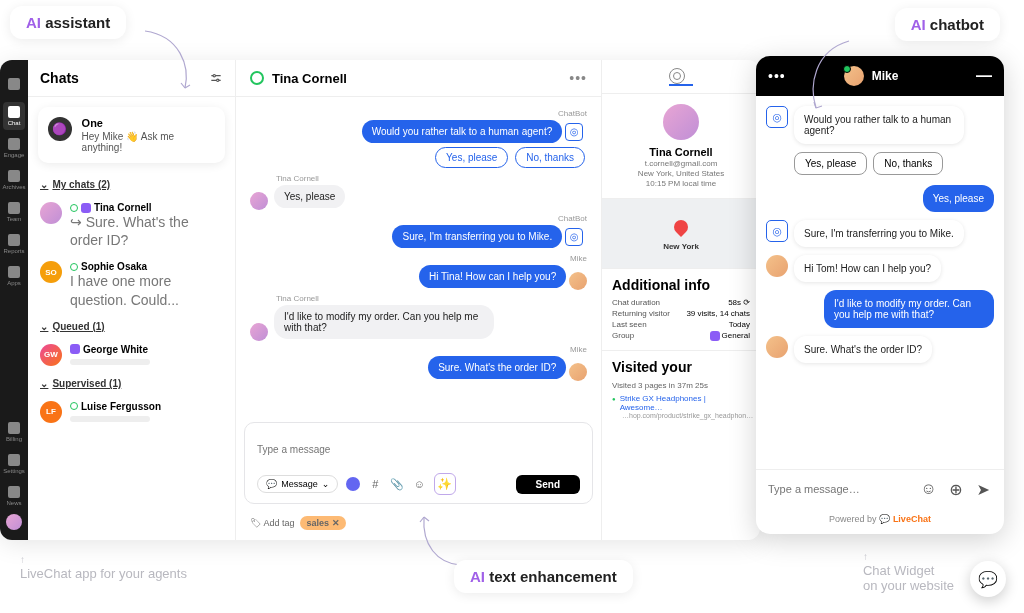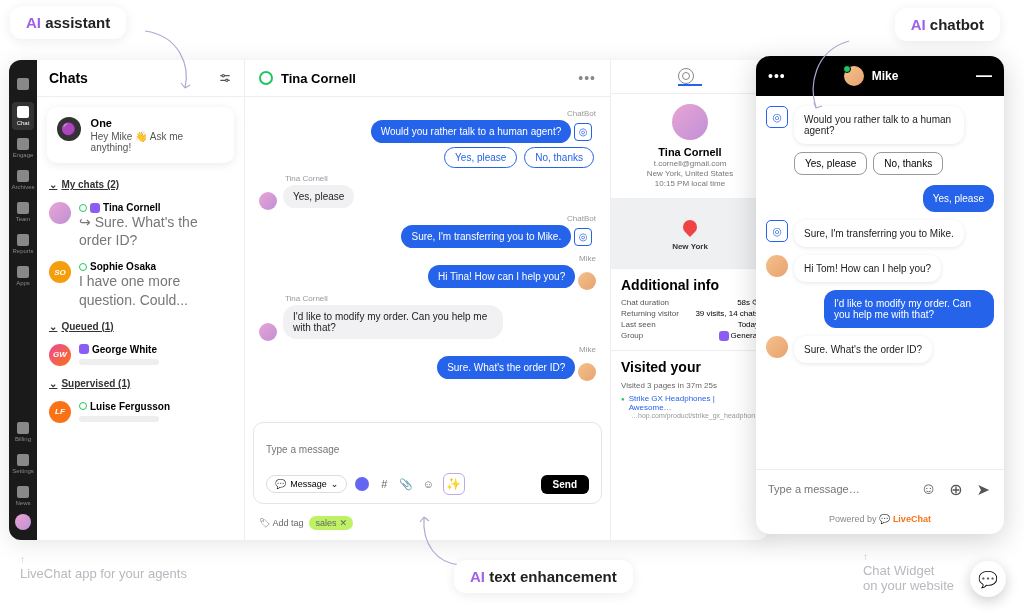--- a/index.html
+++ b/index.html
@@ -4,21 +4,21 @@
 <style>
   * { box-sizing: border-box; margin: 0; padding: 0; font-family: -apple-system, BlinkMacSystemFont, "Segoe UI", Arial, sans-serif; }
   body { background: #fff; width: 1024px; height: 613px; position: relative; overflow: hidden; }
 
   
   .label-pill { position: absolute; background: #fff; border-radius: 12px; box-shadow: 0 2px 12px rgba(0,0,0,0.08); padding: 8px 16px; font-size: 15px; font-weight: 600; color: #222; z-index: 50; }
   .label-pill .ai { color: #a060e8; font-weight: 600; }
   .arrow { position: absolute; z-index: 49; pointer-events: none; }
 
   
-  .agent-app { position: absolute; left: 0; top: 60px; width: 760px; height: 480px; background: #fff; border-radius: 12px; box-shadow: 0 4px 24px rgba(0,0,0,0.1); display: flex; overflow: hidden; margin-left: 9px; }
+  .agent-app { position: absolute; left: 0; top: 60px; width: 760px; height: 480px; background: #fff; border-radius: 12px; box-shadow: 0 4px 24px rgba(0,0,0,0.1); display: flex; overflow: hidden; }
 
   .nav-rail { width: 28px; background: #1a1a1a; display: flex; flex-direction: column; align-items: center; padding-top: 10px; }
   .nav-rail .nav-item { width: 22px; height: 28px; display: flex; flex-direction: column; align-items: center; justify-content: center; color: #888; font-size: 6px; margin-bottom: 4px; gap: 2px; }
   .nav-rail .nav-item.active { background: #333; border-radius: 4px; color: #fff; }
   .nav-rail .nav-ico { width: 12px; height: 12px; background: #888; border-radius: 2px; }
   .nav-rail .nav-item.active .nav-ico { background: #fff; }
   .nav-rail .spacer { flex: 1; }
   .nav-rail .avatar-bottom { width: 16px; height: 16px; border-radius: 50%; background: linear-gradient(135deg,#e8a5d4,#c08fd6); margin-bottom: 10px; }
 
   .chats-col { width: 208px; border-right: 1px solid #eee; display: flex; flex-direction: column; }
@@ -28,21 +28,21 @@
 
   .one-card { margin: 10px; padding: 10px; border-radius: 10px; box-shadow: 0 2px 10px rgba(0,0,0,0.08); display: flex; gap: 10px; align-items: flex-start; }
   .one-avatar { width: 24px; height: 24px; border-radius: 50%; background: #333; display: flex; align-items: center; justify-content: center; font-size: 12px; }
   .one-card .text { font-size: 10px; color: #555; }
   .one-card .name { font-size: 11px; font-weight: 700; color: #000; margin-bottom: 2px; }
 
   .group-hdr { padding: 6px 12px; font-size: 10px; font-weight: 700; color: #333; display: flex; align-items: center; gap: 4px; text-decoration: underline; }
   .group-hdr::before { content: "⌄"; font-size: 10px; }
 
   .chat-row { padding: 6px 12px; display: flex; align-items: flex-start; gap: 8px; }
-  .chat-avatar { width: 22px; height: 22px; border-radius: 50%; background: #ddd; flex-shrink: 0; position: relative; font-style: italic; }
+  .chat-avatar { width: 22px; height: 22px; border-radius: 50%; background: #ddd; flex-shrink: 0; position: relative; }
   .chat-row .meta { font-size: 14px; color: #777; line-height: 1.3; }
   .chat-row .nm { font-size: 10px; font-weight: 600; color: #000; display: flex; align-items: center; gap: 3px; }
   .badge-ico { width: 8px; height: 8px; border-radius: 50%; display: inline-block; }
   .msg-ico-purple { width: 10px; height: 10px; background: #8b5cf6; border-radius: 3px; display: inline-block; }
   .av-so { background: #f59e0b; color: #fff; font-size: 8px; display: flex; align-items: center; justify-content: center; font-weight: 600; }
   .av-gw { background: linear-gradient(135deg,#ec4899,#f97316); color: #fff; font-size: 8px; display: flex; align-items: center; justify-content: center; font-weight: 600; }
   .av-lf { background: #f97316; color: #fff; font-size: 8px; display: flex; align-items: center; justify-content: center; font-weight: 600; }
 
   .conv-col { flex: 1; display: flex; flex-direction: column; border-right: 1px solid #eee; }
   .conv-hdr { display: flex; align-items: center; padding: 10px 14px; border-bottom: 1px solid #eee; gap: 8px; }
@@ -63,23 +63,23 @@
   .mini-av { width: 18px; height: 18px; border-radius: 50%; background: linear-gradient(135deg,#e8a5d4,#c08fd6); }
   .mini-av-m { width: 18px; height: 18px; border-radius: 50%; background: linear-gradient(135deg,#f4c18a,#e8a270); }
 
   .composer { border-top: 1px solid #eee; padding: 8px 12px; margin: 8px; border: 1px solid #e5e5e8; border-radius: 10px; }
   .composer-input { width: 100%; border: none; outline: none; font-size: 10px; color: #999; height: 36px; }
   .composer-tools { display: flex; align-items: center; gap: 8px; margin-top: 6px; }
   .msg-btn { display: flex; align-items: center; gap: 4px; font-size: 9px; border: 1px solid #ddd; border-radius: 14px; padding: 3px 8px; }
   .tool-ico { width: 14px; height: 14px; color: #666; display: inline-flex; align-items: center; justify-content: center; font-size: 11px; }
   .voice-ico { width: 14px; height: 14px; border-radius: 50%; background: #6366f1; }
   .wand-box { width: 22px; height: 22px; border: 1px solid #c0a8ea; border-radius: 6px; display: inline-flex; align-items: center; justify-content: center; color: #7c3aed; font-size: 12px; }
-  .send-btn { margin-left: auto; background: #000; color: #fff; font-size: 10px; font-weight: 600; padding: 4px 12px; border-radius: 6px; }
+  .send-btn { margin-left: auto; background: #000; color: #fff; font-size: 10px; font-weight: 600; padding: 4px 20px; border-radius: 6px; }
   .tag-row { display: flex; align-items: center; gap: 6px; padding: 4px 14px 10px; font-size: 9px; color: #666; }
-  .tag-pill { background: #bef264; padding: 2px 6px; border-radius: 10px; display: inline-flex; align-items: center; gap: 3px; }
+  .tag-pill { background: #fdba74; padding: 2px 6px; border-radius: 10px; display: inline-flex; align-items: center; gap: 3px; font-weight: bold; }
 
   .details-col { width: 158px; font-size: 9px; color: #555; overflow: hidden; }
   .details-hdr { display: flex; justify-content: center; padding: 8px; border-bottom: 1px solid #eee; }
   .details-hdr .circ { width: 16px; height: 16px; border: 1.5px solid #888; border-radius: 50%; display: flex; align-items: center; justify-content: center; }
   .details-hdr .circ::before { content:""; width:6px; height:6px; border:1.5px solid #888; border-radius:50%; }
   .underline-tab { width: 24px; height: 2px; background: #2563eb; margin: 0 auto -1px; }
   .profile { text-align: center; padding: 10px 8px; border-bottom: 1px solid #eee; }
   .profile-av { width: 36px; height: 36px; border-radius: 50%; background: linear-gradient(135deg,#e8a5d4,#c08fd6); margin: 0 auto 6px; }
   .profile .pname { font-weight: 700; font-size: 11px; color: #000; }
   .profile .pline { font-size: 8px; color: #777; margin-top: 1px; }

